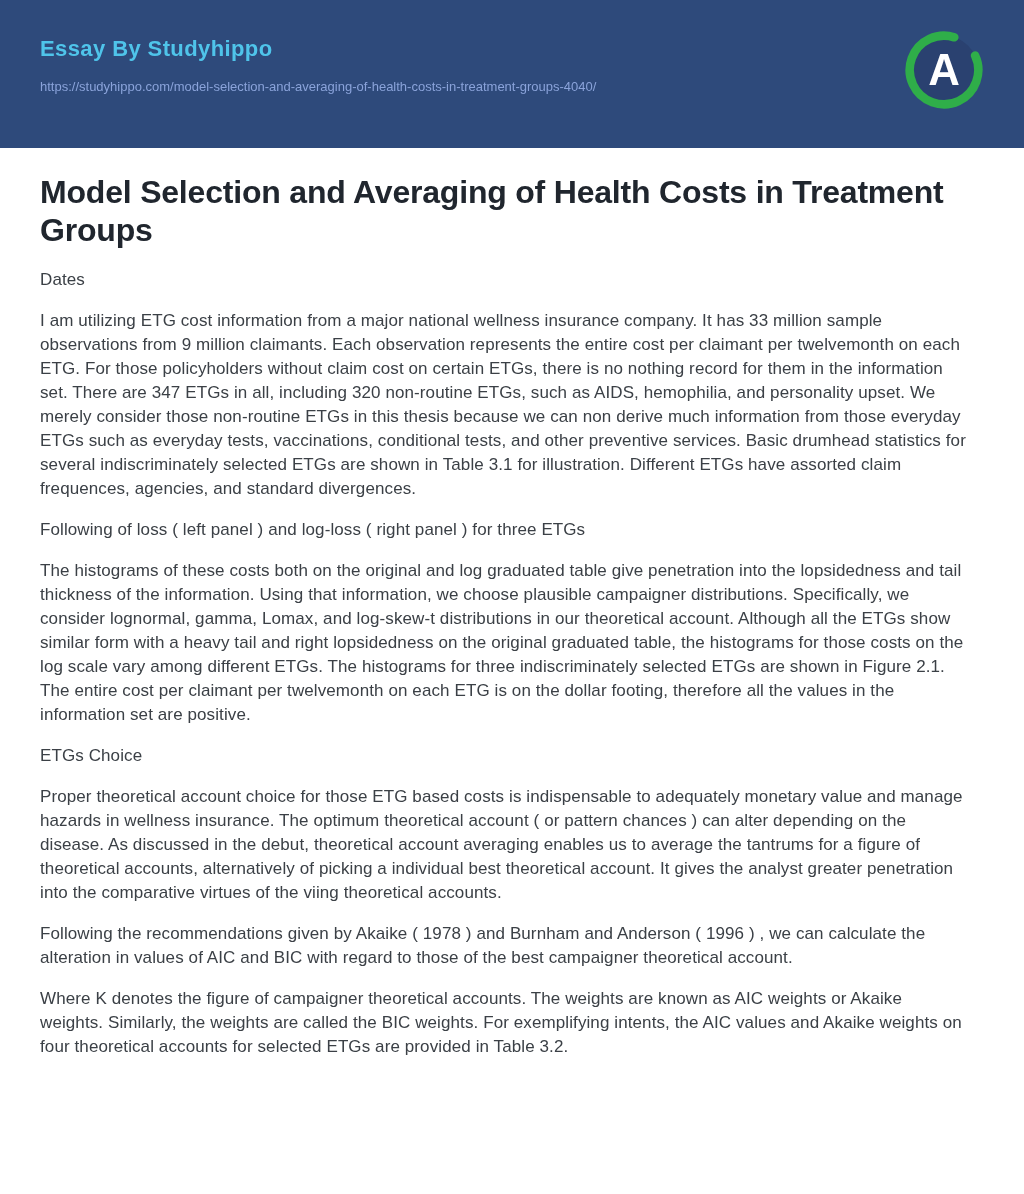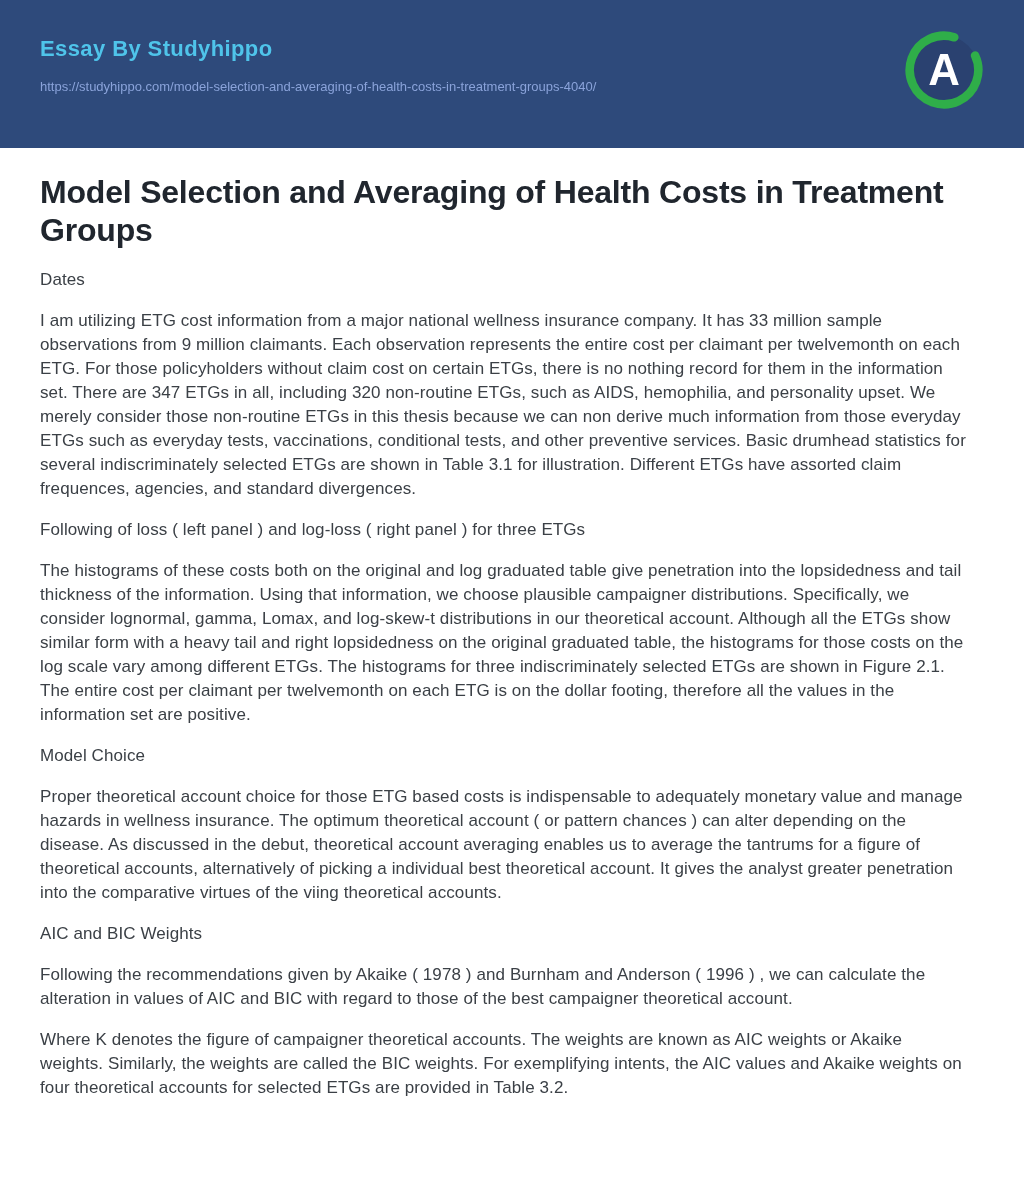--- a/index.html
+++ b/index.html
@@ -105,25 +105,24 @@
     <h1 class="essay-title">Model Selection and Averaging of Health Costs in Treatment Groups</h1>
 
     <p class="meta">Dates</p>
 
     <p>I am utilizing ETG cost information from a major national wellness insurance company. It has 33 million sample observations from 9 million claimants. Each observation represents the entire cost per claimant per twelvemonth on each ETG. For those policyholders without claim cost on certain ETGs, there is no nothing record for them in the information set. There are 347 ETGs in all, including 320 non-routine ETGs, such as AIDS, hemophilia, and personality upset. We merely consider those non-routine ETGs in this thesis because we can non derive much information from those everyday ETGs such as everyday tests, vaccinations, conditional tests, and other preventive services. Basic drumhead statistics for several indiscriminately selected ETGs are shown in Table 3.1 for illustration. Different ETGs have assorted claim frequences, agencies, and standard divergences.</p>
 
     <p class="subhead">Following of loss ( left panel ) and log-loss ( right panel ) for three ETGs</p>
 
     <p>The histograms of these costs both on the original and log graduated table give penetration into the lopsidedness and tail thickness of the information. Using that information, we choose plausible campaigner distributions. Specifically, we consider lognormal, gamma, Lomax, and log-skew-t distributions in our theoretical account. Although all the ETGs show similar form with a heavy tail and right lopsidedness on the original graduated table, the histograms for those costs on the log scale vary among different ETGs. The histograms for three indiscriminately selected ETGs are shown in Figure 2.1. The entire cost per claimant per twelvemonth on each ETG is on the dollar footing, therefore all the values in the information set are positive.</p>
 
-    <p class="subhead">Model Choice</p>
+    <p class="subhead">ETGs Choice</p>
 
     <p>Proper theoretical account choice for those ETG based costs is indispensable to adequately monetary value and manage hazards in wellness insurance. The optimum theoretical account ( or pattern chances ) can alter depending on the disease. As discussed in the debut, theoretical account averaging enables us to average the tantrums for a figure of theoretical accounts, alternatively of picking a individual best theoretical account. It gives the analyst greater penetration into the comparative virtues of the viing theoretical accounts.</p>
 
-    <p class="subhead">AIC and BIC Weights</p>
 
     <p>Following the recommendations given by Akaike ( 1978 ) and Burnham and Anderson ( 1996 ) , we can calculate the alteration in values of AIC and BIC with regard to those of the best campaigner theoretical account.</p>
 
     <p>Where K denotes the figure of campaigner theoretical accounts. The weights are known as AIC weights or Akaike weights. Similarly, the weights are called the BIC weights. For exemplifying intents, the AIC values and Akaike weights on four theoretical accounts for selected ETGs are provided in Table 3.2.</p>
 
   </main>
 
 </div>
 
 </body></html>

